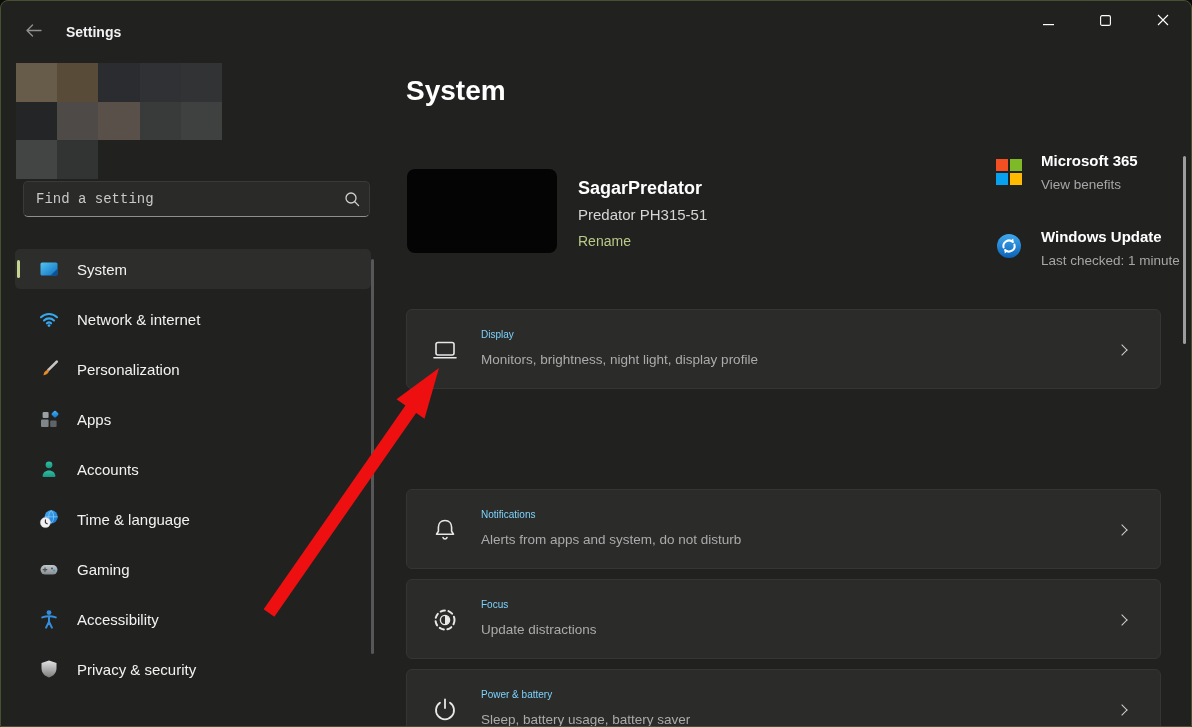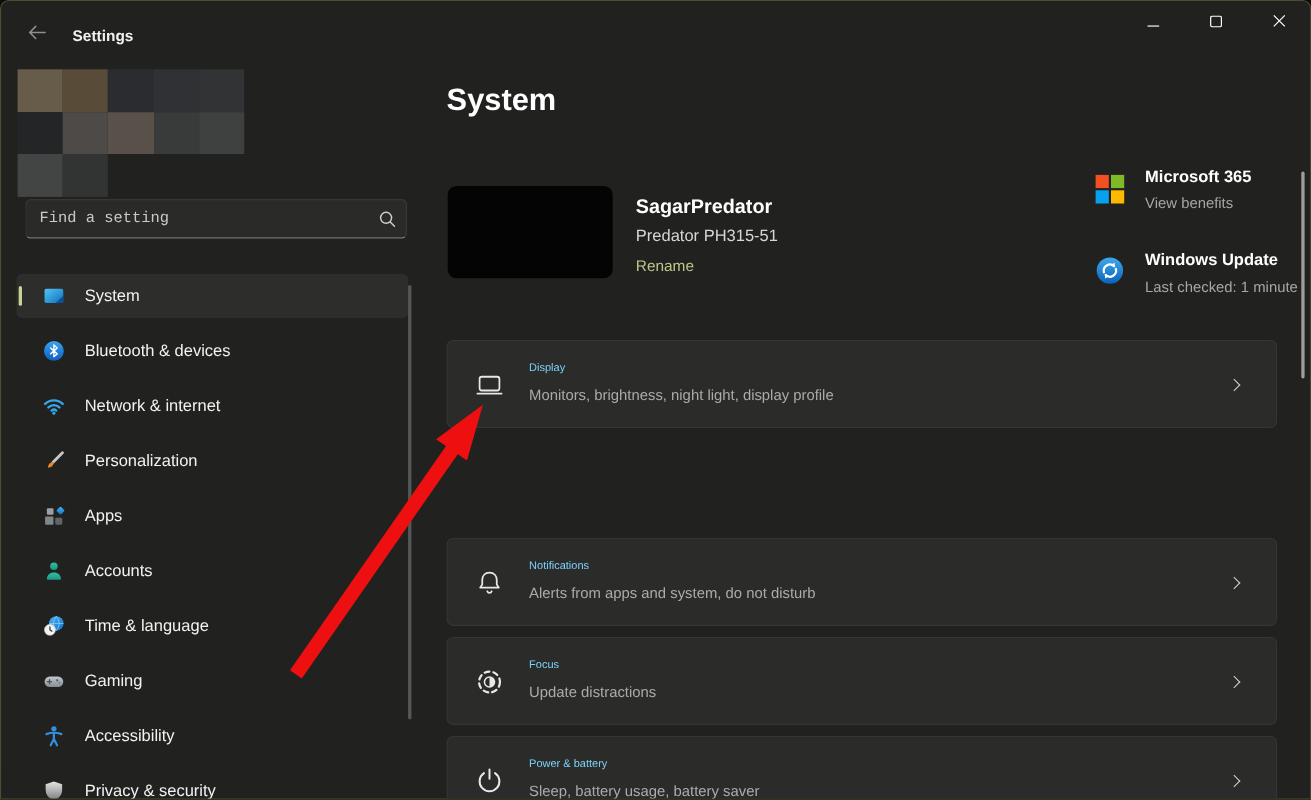--- a/index.html
+++ b/index.html
@@ -130,36 +130,20 @@
                 <stop offset="1" stop-color="#0f6fc0"></stop>
               </linearGradient>
             </defs>
             <rect x="1.5" y="3.5" width="17" height="13" rx="1.6" fill="url(#gsys)"></rect>
             <path d="M11.5 16.5 L18.5 9.8 V14.9 a1.6 1.6 0 0 1 -1.6 1.6 Z" fill="#0a4f92" opacity="0.9"></path>
           </svg>
       </span>
       <span class="nav-label">System</span>
     </div>
 
-    <div class="nav-item">
-
-      <span class="nav-ico">
-        <svg width="20" height="20" viewBox="0 0 20 20">
-            <defs>
-              <linearGradient id="gbt" x1="0" y1="0" x2="0" y2="1">
-                <stop offset="0" stop-color="#3ba4f0"></stop>
-                <stop offset="1" stop-color="#0d5fc2"></stop>
-              </linearGradient>
-            </defs>
-            <circle cx="10" cy="10" r="9" fill="url(#gbt)"></circle>
-            <path d="M10 4.6 V15.4 M10 4.6 L13 7.3 L7 12.7 M10 15.4 L13 12.7 L7 7.3" stroke="#fff" stroke-width="1.25" fill="none" stroke-linejoin="round" stroke-linecap="round"></path>
-          </svg>
-      </span>
-      <span class="nav-label">Bluetooth &amp; devices</span>
-    </div>
 
     <div class="nav-item">
 
       <span class="nav-ico">
         <svg width="20" height="20" viewBox="0 0 20 20">
             <g stroke="#38a6ec" fill="none" stroke-linecap="round">
               <path d="M2 8.2 a11.5 11.5 0 0 1 16 0" stroke-width="2.1"></path>
               <path d="M5 11.4 a7.2 7.2 0 0 1 10 0" stroke-width="2.1"></path>
               <path d="M7.9 14.3 a3.1 3.1 0 0 1 4.2 0" stroke-width="2.1"></path>
             </g>

